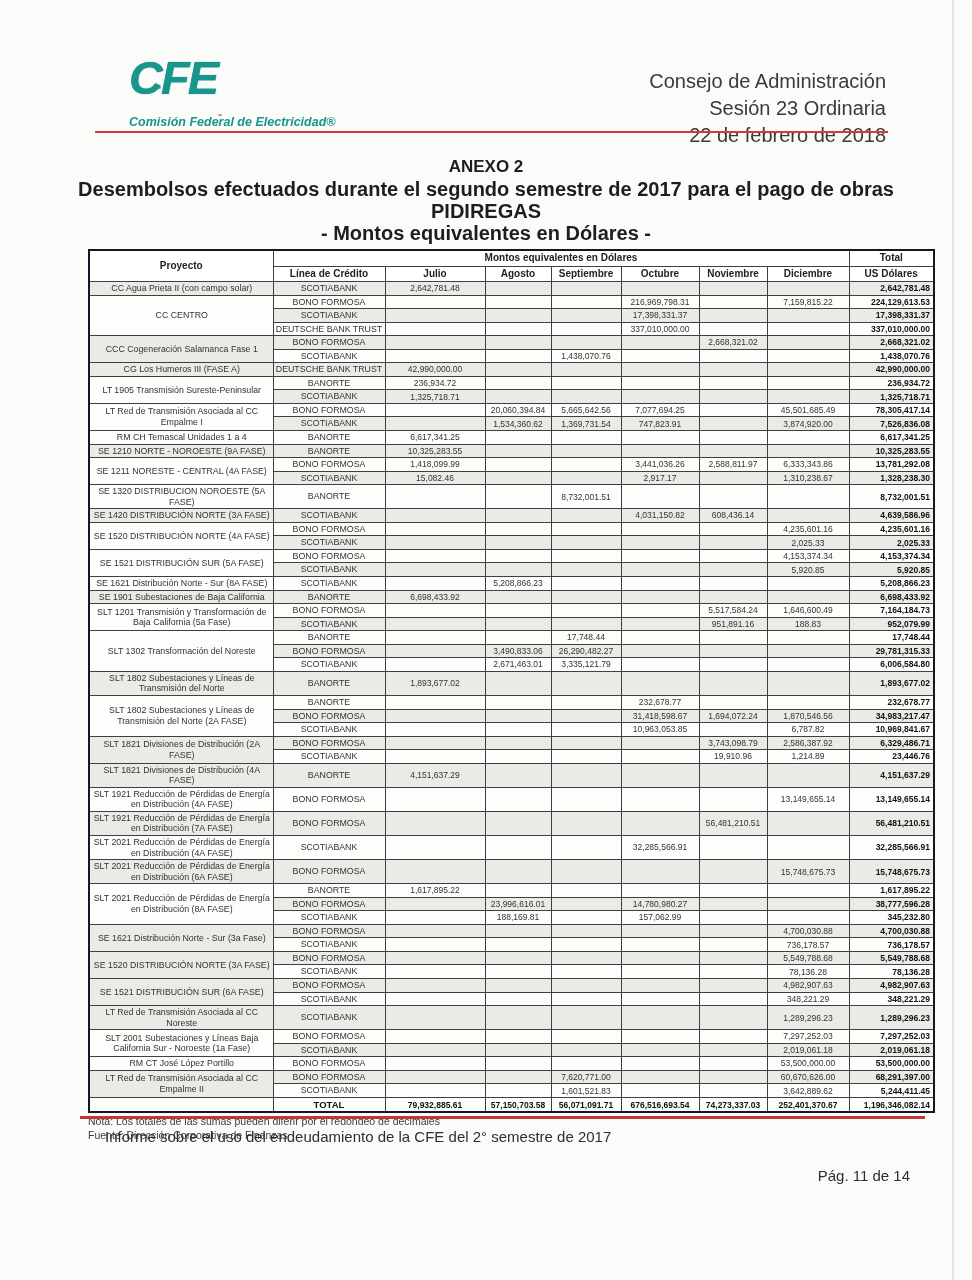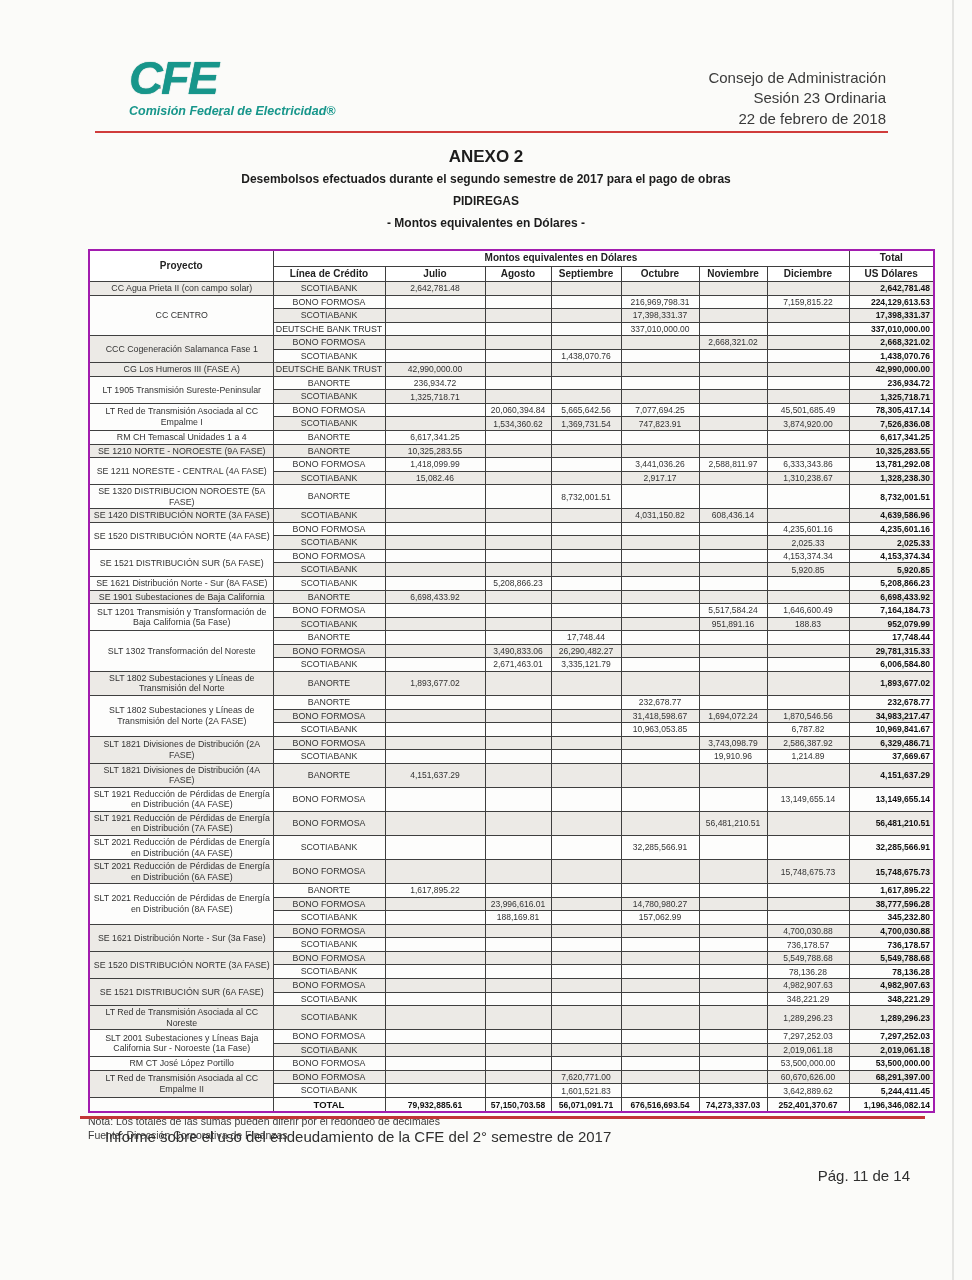--- a/index.html
+++ b/index.html
@@ -12,38 +12,38 @@
   .scan-edge{position:absolute;top:0;right:18px;width:2px;height:1280px;background:#e4e4e2;}
   .speck{position:absolute;background:#9a9a9a;border-radius:50%;}
   
   .logo{position:absolute;left:129px;top:54px;width:252px;text-align:left;}
   .logo .cfe{
     font-size:47px;font-weight:bold;font-style:italic;letter-spacing:-2px;
     color:#17968b;line-height:1;
     text-shadow:0 0 1px #0e7d74;
   }
   .logo .tagline{
-    margin-top:3px;font-size:12.5px;font-weight:bold;font-style:italic;color:#17968b;
+    margin-top:14px;font-size:12.5px;font-weight:bold;font-style:italic;color:#17968b;
   }
   .header-right{
     position:absolute;right:86px;top:68px;text-align:right;
-    font-size:15px;color:#3a3a3a;line-height:1.35;
+    font-size:20px;color:#3a3a3a;line-height:1.35;
   }
   .red-rule{position:absolute;left:95px;top:131px;width:793px;height:2px;background:#d03c3c;}
   .red-rule-bottom{position:absolute;left:80px;top:1116px;width:845px;height:2.5px;background:#c23636;}
   
-  .title-block{position:absolute;left:0;top:146px;width:972px;text-align:center;color:#1d1d1d;}
+  .title-block{position:absolute;left:0;top:156px;width:972px;text-align:center;color:#1d1d1d;}
   .title-block div{font-weight:bold;}
   .t1{font-size:17px;line-height:22px;}
-  .t2{font-size:12px;line-height:22px;}
+  .t2{font-size:20px;line-height:22px;}
   
   .content{position:absolute;left:88px;top:249px;width:845px;}
   table{border-collapse:collapse;width:845px;table-layout:fixed;}
   th,td{border:1px solid #3f3f3f;overflow:hidden;}
-  table{border:2px solid #a21caf;}
+  table{border:2px solid #0f172a;}
   thead th{font-size:10px;font-weight:bold;color:#222;padding:1px 2px;line-height:1.25;background:#fff;}
   tbody td{padding:1px 2px;line-height:1.2;vertical-align:middle;}
   tbody tr:nth-child(odd){background:#eceae6;}
   tbody tr:nth-child(even){background:#fdfdfc;}
   td.proj{font-size:8.8px;text-align:center;padding-left:3px;color:#333;}
   td.credit{font-size:8.8px;text-align:center;color:#333;}
   td.num{font-size:8.5px;text-align:center;color:#333;}
   td.tot{font-size:8.5px;text-align:right;padding-right:3px;font-weight:bold;color:#111;}
   tr.total-row td{font-weight:bold;color:#111;background:#fdfdfc;}
   tr.total-row td.credit{font-size:9.5px;}
@@ -461,21 +461,21 @@
           <td class="tot">6,329,486.71</td>
         </tr>
         <tr>
           <td class="credit">SCOTIABANK</td>
           <td class="num"></td>
           <td class="num"></td>
           <td class="num"></td>
           <td class="num"></td>
           <td class="num">19,910.96</td>
           <td class="num">1,214.89</td>
-          <td class="tot">37,669.67</td>
+          <td class="tot">23,446.76</td>
         </tr>
         <tr>
           <td class="proj" rowspan="1">SLT 1821 Divisiones de Distribución (4A FASE)</td>
           <td class="credit">BANORTE</td>
           <td class="num">4,151,637.29</td>
           <td class="num"></td>
           <td class="num"></td>
           <td class="num"></td>
           <td class="num"></td>
           <td class="num"></td>

